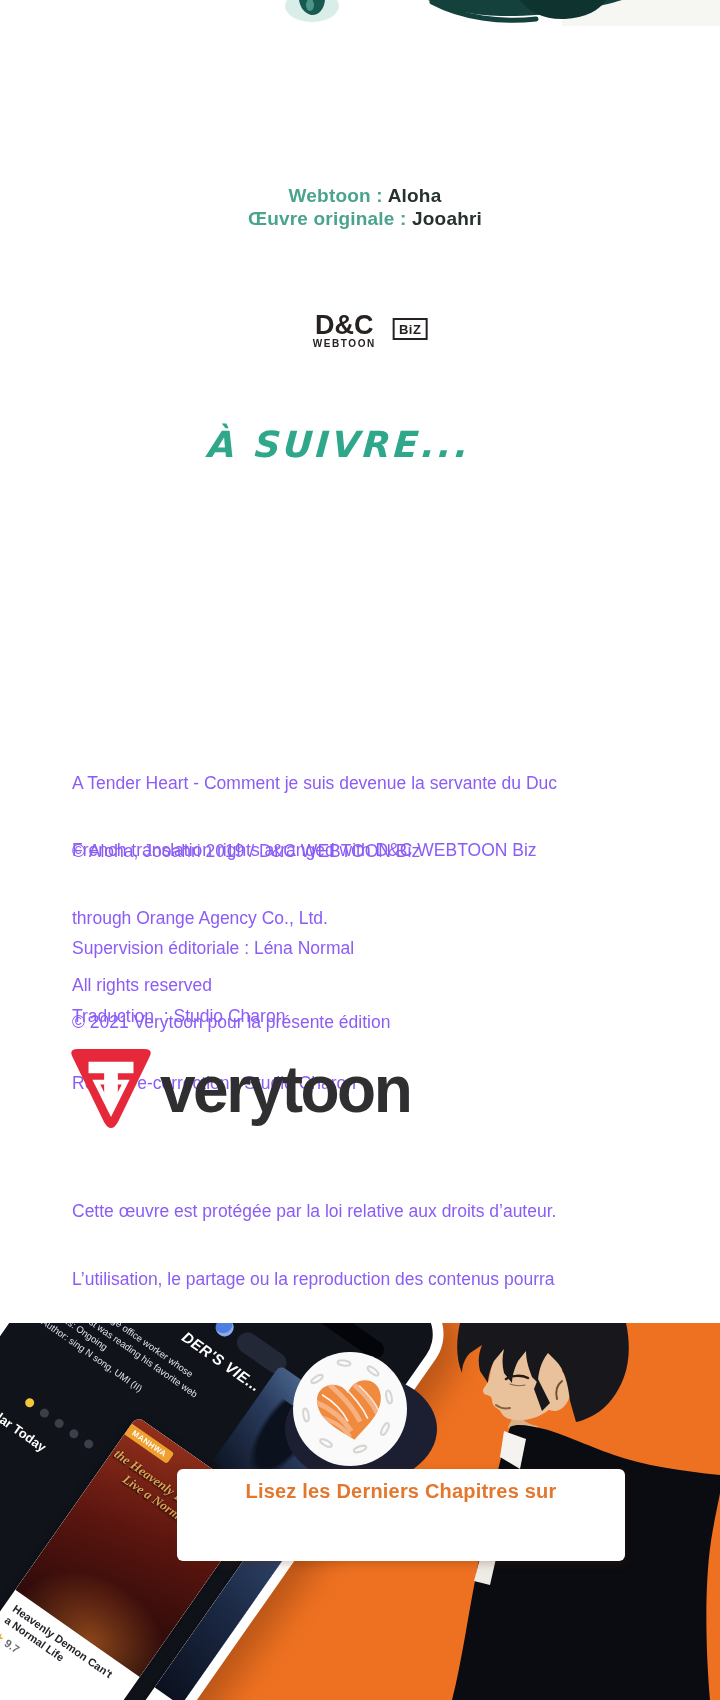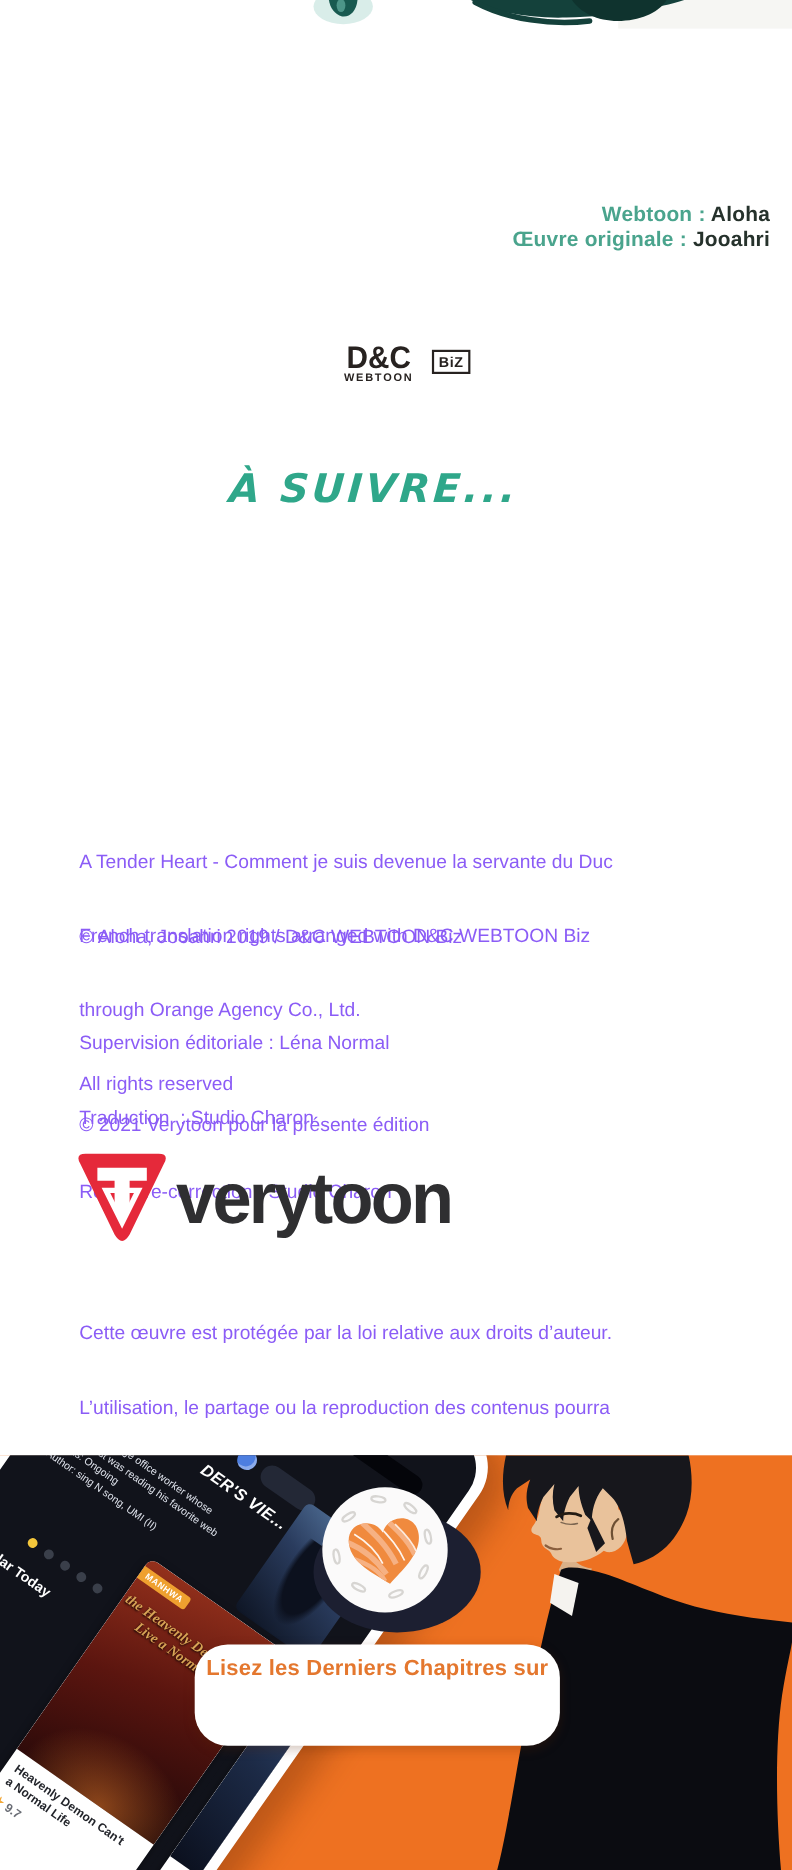--- a/index.html
+++ b/index.html
@@ -4,22 +4,22 @@
 <style>
   html,body{margin:0;padding:0;background:#e9e9e9;}
   .page{position:relative;width:720px;height:1700px;background:#ffffff;overflow:hidden;
         font-family:"Liberation Sans",sans-serif;margin:0 auto;}
   svg{display:block;}
 
   
   .top-art{position:absolute;left:0;top:0;width:720px;height:36px;}
 
   
-  .credits{position:absolute;left:0;top:184px;width:700px;text-align:right;
-           font-size:19px;font-weight:bold;color:#26322c;line-height:23px;letter-spacing:.2px;}
+  .credits{position:absolute;left:0;top:184px;width:700px;text-align:center;
+           font-size:19px;font-weight:bold;color:#26322c;line-height:23px;letter-spacing:.2px;padding-left:15px;}
   .credits .lbl{color:var(--teal);}
 
   
   .dnc{position:absolute;left:50%;top:314px;transform:translateX(-50%) translateX(10px);
        display:flex;align-items:flex-start;color:#272220;gap:12px;}
   .dnc-left{text-align:center;}
   .dnc-dc{font-size:27px;font-weight:bold;line-height:22px;transform:scaleY(1.05);letter-spacing:0;}
   .dnc-webtoon{font-size:10px;font-weight:bold;letter-spacing:1.6px;margin-top:2px;}
   .dnc-biz{margin-left:5px;margin-top:4px;border:2.5px solid #272220;padding:2px 4px 1px 4px;
            font-size:13px;font-weight:bold;letter-spacing:.5px;}
@@ -79,22 +79,22 @@
                font-size:13px;line-height:16px;color:#d8a355;text-shadow:0 1px 2px #000;}
   .card-info{padding:8px 9px 0 9px;}
   .ct{font-size:11px;font-weight:bold;color:#23252b;line-height:14px;}
   .rating{margin-top:6px;font-size:11px;color:#6a6d75;font-weight:bold;}
   .rating .star{color:#f2a93b;}
   .cover-alt{height:212px;background:linear-gradient(195deg,#3c5a86 0%,#1c2a46 55%,#0b101e 100%);}
 
   .sushi{position:absolute;left:272px;top:16px;width:172px;height:150px;}
   .chara{position:absolute;left:420px;top:0;width:300px;height:377px;}
 
-  .cta-pill{position:absolute;left:177px;top:172px;width:332px;height:92px;background:#ffffff;
-            border-radius:30px;text-align:center;box-shadow:0 3px 10px rgba(90,35,0,.25);}
+  .cta-pill{position:absolute;left:177px;top:146px;width:448px;height:92px;background:#ffffff;
+            border-radius:6px;text-align:center;box-shadow:0 3px 10px rgba(90,35,0,.25);}
   .cta-l1{margin-top:11px;font-size:20px;font-weight:bold;color:var(--cta_orange);letter-spacing:.2px;}
   .cta-l2{font-size:41px;font-weight:bold;color:var(--cta_brown);letter-spacing:.5px;
           line-height:44px;margin-top:1px;}
 </style>
 </head>
 <body>
 
 <div class="page">
 
   <svg class="top-art" viewBox="0 0 720 36">

